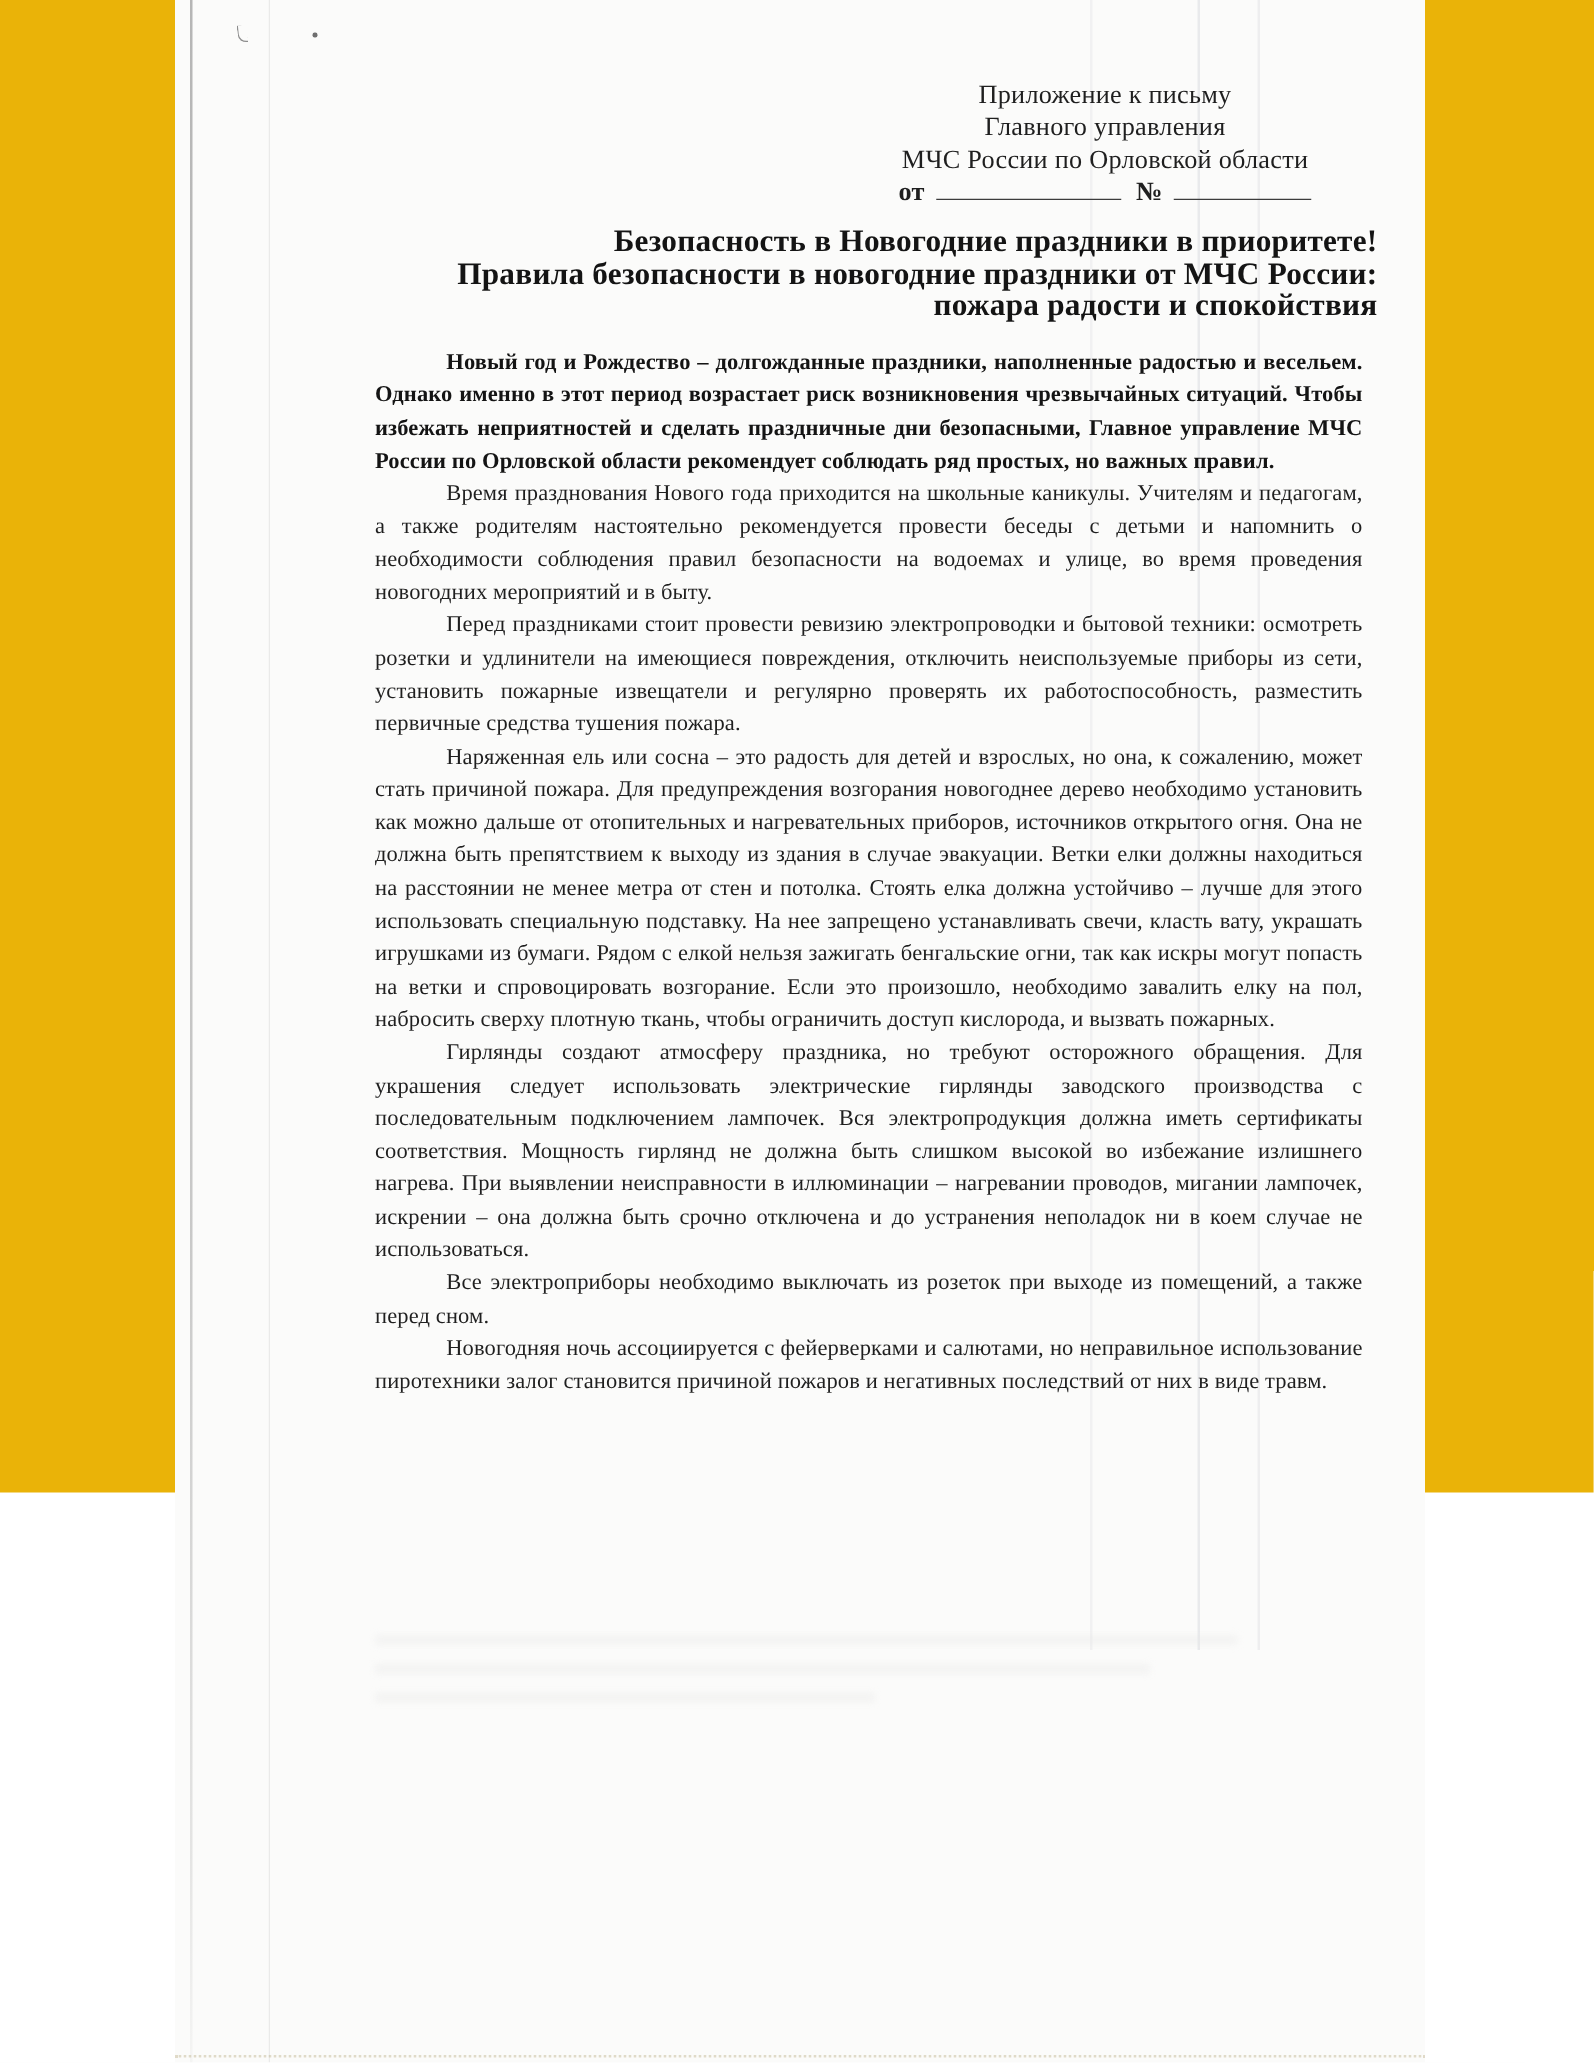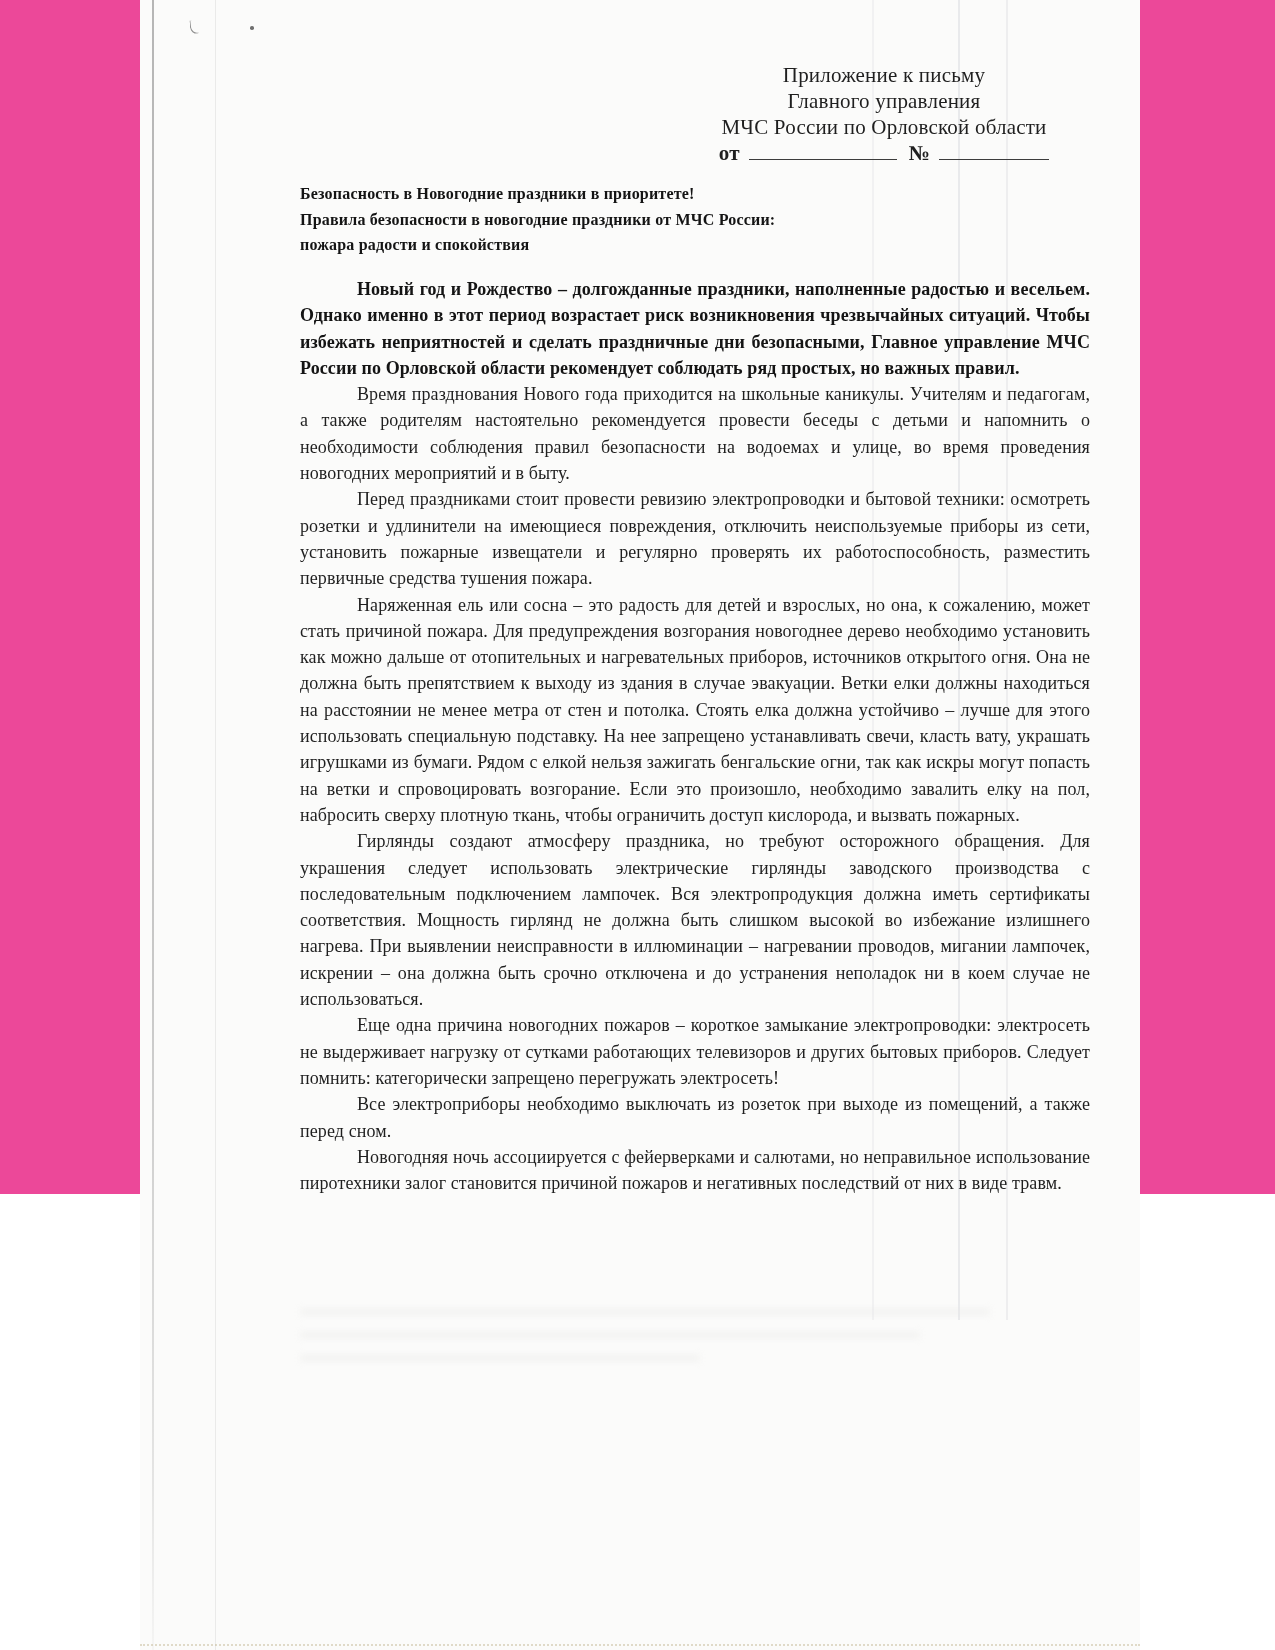--- a/index.html
+++ b/index.html
@@ -5,21 +5,21 @@
   :root{
     --paper:#fbfbfa;
     --ink:#1f1f1f;
     --ink-bold:#141414;
   }
   html,body{margin:0;padding:0;background:#ffffff;}
   body{
     width:1275px;height:1650px;position:relative;overflow:hidden;
     font-family:"Liberation Serif","DejaVu Serif",serif;
   }
-  .canvas{position:absolute;left:0;top:0;width:1275px;height:1194px;background:#ec4899;}
+  .canvas{position:absolute;left:0;top:0;width:1275px;height:1194px;background:#eab308;}
 
   
   .sheet{
     position:absolute;left:140px;top:0;width:1000px;height:1650px;
     background:var(--paper);
   }
   
   .edge-line{
     position:absolute;left:12px;top:0;width:2px;height:100%;
     background:linear-gradient(to bottom,
@@ -50,22 +50,22 @@
     text-align:center;font-size:21px;line-height:26px;color:var(--ink);
     letter-spacing:.2px;
   }
   .lh-from{white-space:nowrap;font-weight:bold;}
   .blank{display:inline-block;height:.92em;border-bottom:1.6px solid #3c3c3c;}
   .blank-date{width:148px;margin:0 12px 0 9px;}
   .blank-num{width:110px;margin-left:9px;}
 
   
   .title{
-    position:absolute;left:160px;top:181px;width:790px;
-    text-align:left;font-weight:bold;font-size:16px;line-height:25.6px;
+    position:absolute;left:172px;top:181px;width:790px;
+    text-align:right;font-weight:bold;font-size:25px;line-height:25.6px;
     color:var(--ink-bold);letter-spacing:.2px;
   }
 
   
   .body-text{
     position:absolute;left:160px;top:276px;width:790px;
     font-size:18px;line-height:26.3px;color:var(--ink);
     text-align:justify;letter-spacing:.1px;
   }
   .para{margin:0;text-indent:57px;}
@@ -112,21 +112,20 @@
       <div>Правила безопасности в новогодние праздники от МЧС России:</div>
       <div>пожара радости и спокойствия</div>
     </div>
 
     <div class="body-text">
       <p class="para bold">Новый год и Рождество – долгожданные праздники, наполненные радостью и весельем. Однако именно в этот период возрастает риск возникновения чрезвычайных ситуаций. Чтобы избежать неприятностей и сделать праздничные дни безопасными, Главное управление МЧС России по Орловской области рекомендует соблюдать ряд простых, но важных правил.</p>
       <p class="para">Время празднования Нового года приходится на школьные каникулы. Учителям и педагогам, а также родителям настоятельно рекомендуется провести беседы с детьми и напомнить о необходимости соблюдения правил безопасности на водоемах и улице, во время проведения новогодних мероприятий и в быту.</p>
       <p class="para">Перед праздниками стоит провести ревизию электропроводки и бытовой техники: осмотреть розетки и удлинители на имеющиеся повреждения, отключить неиспользуемые приборы из сети, установить пожарные извещатели и регулярно проверять их работоспособность, разместить первичные средства тушения пожара.</p>
       <p class="para">Наряженная ель или сосна – это радость для детей и взрослых, но она, к сожалению, может стать причиной пожара. Для предупреждения возгорания новогоднее дерево необходимо установить как можно дальше от отопительных и нагревательных приборов, источников открытого огня. Она не должна быть препятствием к выходу из здания в случае эвакуации. Ветки елки должны находиться на расстоянии не менее метра от стен и потолка. Стоять елка должна устойчиво – лучше для этого использовать специальную подставку. На нее запрещено устанавливать свечи, класть вату, украшать игрушками из бумаги. Рядом с елкой нельзя зажигать бенгальские огни, так как искры могут попасть на ветки и спровоцировать возгорание. Если это произошло, необходимо завалить елку на пол, набросить сверху плотную ткань, чтобы ограничить доступ кислорода, и вызвать пожарных.</p>
       <p class="para">Гирлянды создают атмосферу праздника, но требуют осторожного обращения. Для украшения следует использовать электрические гирлянды заводского производства с последовательным подключением лампочек. Вся электропродукция должна иметь сертификаты соответствия. Мощность гирлянд не должна быть слишком высокой во избежание излишнего нагрева. При выявлении неисправности в иллюминации – нагревании проводов, мигании лампочек, искрении – она должна быть срочно отключена и до устранения неполадок ни в коем случае не использоваться.</p>
-      <p class="para">Еще одна причина новогодних пожаров – короткое замыкание электропроводки: электросеть не выдерживает нагрузку от сутками работающих телевизоров и других бытовых приборов. Следует помнить: категорически запрещено перегружать электросеть!</p>
       <p class="para">Все электроприборы необходимо выключать из розеток при выходе из помещений, а также перед сном.</p>
       <p class="para">Новогодняя ночь ассоциируется с фейерверками и салютами, но неправильное использование пиротехники залог становится причиной пожаров и негативных последствий от них в виде травм.</p>
     </div>
 
     <div class="ghost g1"></div>
     <div class="ghost g2"></div>
     <div class="ghost g3"></div>
 
     <div class="bottom-dotted"></div>
   </div>

